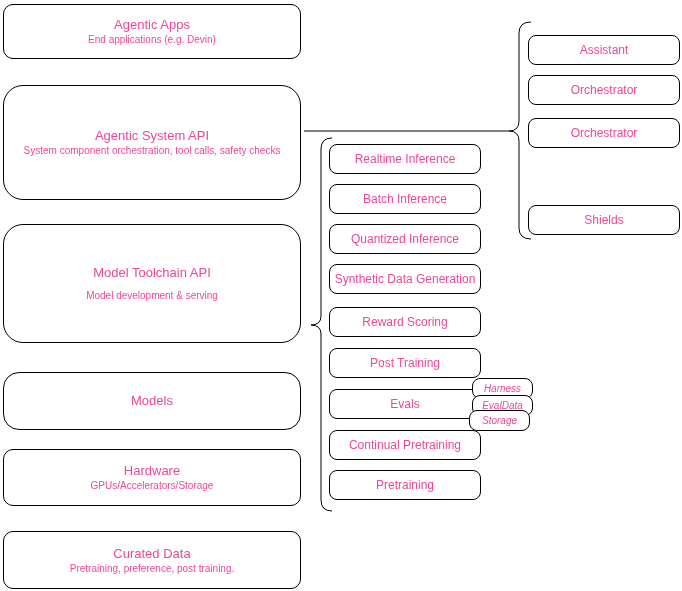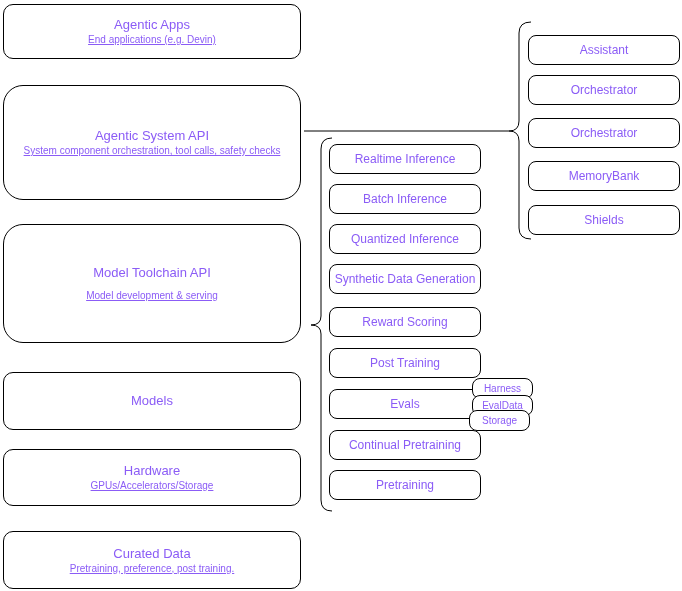--- a/index.html
+++ b/index.html
@@ -2,50 +2,50 @@
 <html><head>
 <meta charset="utf-8">
 <style>
   html,body{margin:0;padding:0;background:#ffffff;}
   *{box-sizing:border-box;}
   .canvas{
     position:relative;
     width:682px;height:591px;
     background:#ffffff;
     font-family:"Liberation Sans", sans-serif;
-    color:#8b5cf6;
+    color:#ec4899;
     overflow:hidden;
   }
   .connectors{position:absolute;left:0;top:0;width:682px;height:591px;}
   
   .lbox{
     position:absolute;left:3px;width:298px;
     border:1px solid #000;background:#fff;
     display:flex;flex-direction:column;align-items:center;justify-content:center;
     text-align:center;z-index:1;
   }
   .r10{border-radius:10px;}
   .r20{border-radius:20px;}
   .ltitle{font-size:13px;line-height:16px;}
-  .lsub{font-size:10px;line-height:12px;margin-top:1px;text-decoration:underline;}
+  .lsub{font-size:10px;line-height:12px;margin-top:1px;}
   
   .mbox,.rbox{
     position:absolute;width:152px;height:30px;
     border:1px solid #000;border-radius:8px;background:#fff;
     display:flex;align-items:center;justify-content:center;
     font-size:12px;text-align:center;z-index:1;
   }
   .mbox{left:329px;}
   .rbox{left:528px;}
   
   .oval{
     position:absolute;left:470px;width:61px;height:21px;
     border:1px solid #000;border-radius:8px;background:#fff;
     display:flex;align-items:center;justify-content:center;
-    font-size:10px;line-height:11px;z-index:2;
+    font-size:10px;line-height:11px;z-index:2;font-style:italic;
   }
 </style>
 </head>
 <body>
 
 <div class="canvas">
 
   <svg class="connectors" viewBox="0 0 682 591" xmlns="http://www.w3.org/2000/svg">
     <line x1="304" y1="131" x2="509" y2="131" stroke="#000" stroke-width="1"></line>
     <path d="M 332 138 Q 321 138 321 149 L 321 316 Q 321 325 311 325 Q 321 325 321 334 L 321 500 Q 321 511 332 511" fill="none" stroke="#000" stroke-width="1"></path>
@@ -57,21 +57,21 @@
     <div class="lsub">End applications (e.g. Devin)</div>
   </div>
   <div class="lbox r20" style="top:85px;height:115px;text-align:right;">
     <div class="ltitle">Agentic System API</div>
     <div class="lsub">System component orchestration, tool calls, safety checks</div>
   </div>
   <div class="lbox r20" style="top:224px;height:119px;gap:8px;">
     <div class="ltitle">Model Toolchain API</div>
     <div class="lsub">Model development &amp; serving</div>
   </div>
-  <div class="lbox r10" style="top:372px;height:58px;">
+  <div class="lbox r10" style="top:372px;height:58px;border-radius:16px;">
     <div class="ltitle">Models</div>
   </div>
   <div class="lbox r10" style="top:449px;height:57px;">
     <div class="ltitle">Hardware</div>
     <div class="lsub">GPUs/Accelerators/Storage</div>
   </div>
   <div class="lbox r10" style="top:531px;height:58px;">
     <div class="ltitle">Curated Data</div>
     <div class="lsub">Pretraining, preference, post training.</div>
   </div>
@@ -116,20 +116,17 @@
 
   <div class="rbox" style="top:35px;">
     <span>Assistant</span>
   </div>
   <div class="rbox" style="top:75px;">
     <span>Orchestrator</span>
   </div>
   <div class="rbox" style="top:118px;">
     <span>Orchestrator</span>
   </div>
-  <div class="rbox" style="top:161px;">
-    <span>MemoryBank</span>
-  </div>
   <div class="rbox" style="top:205px;">
     <span>Shields</span>
   </div>
 
 </div>
 
 </body></html>

